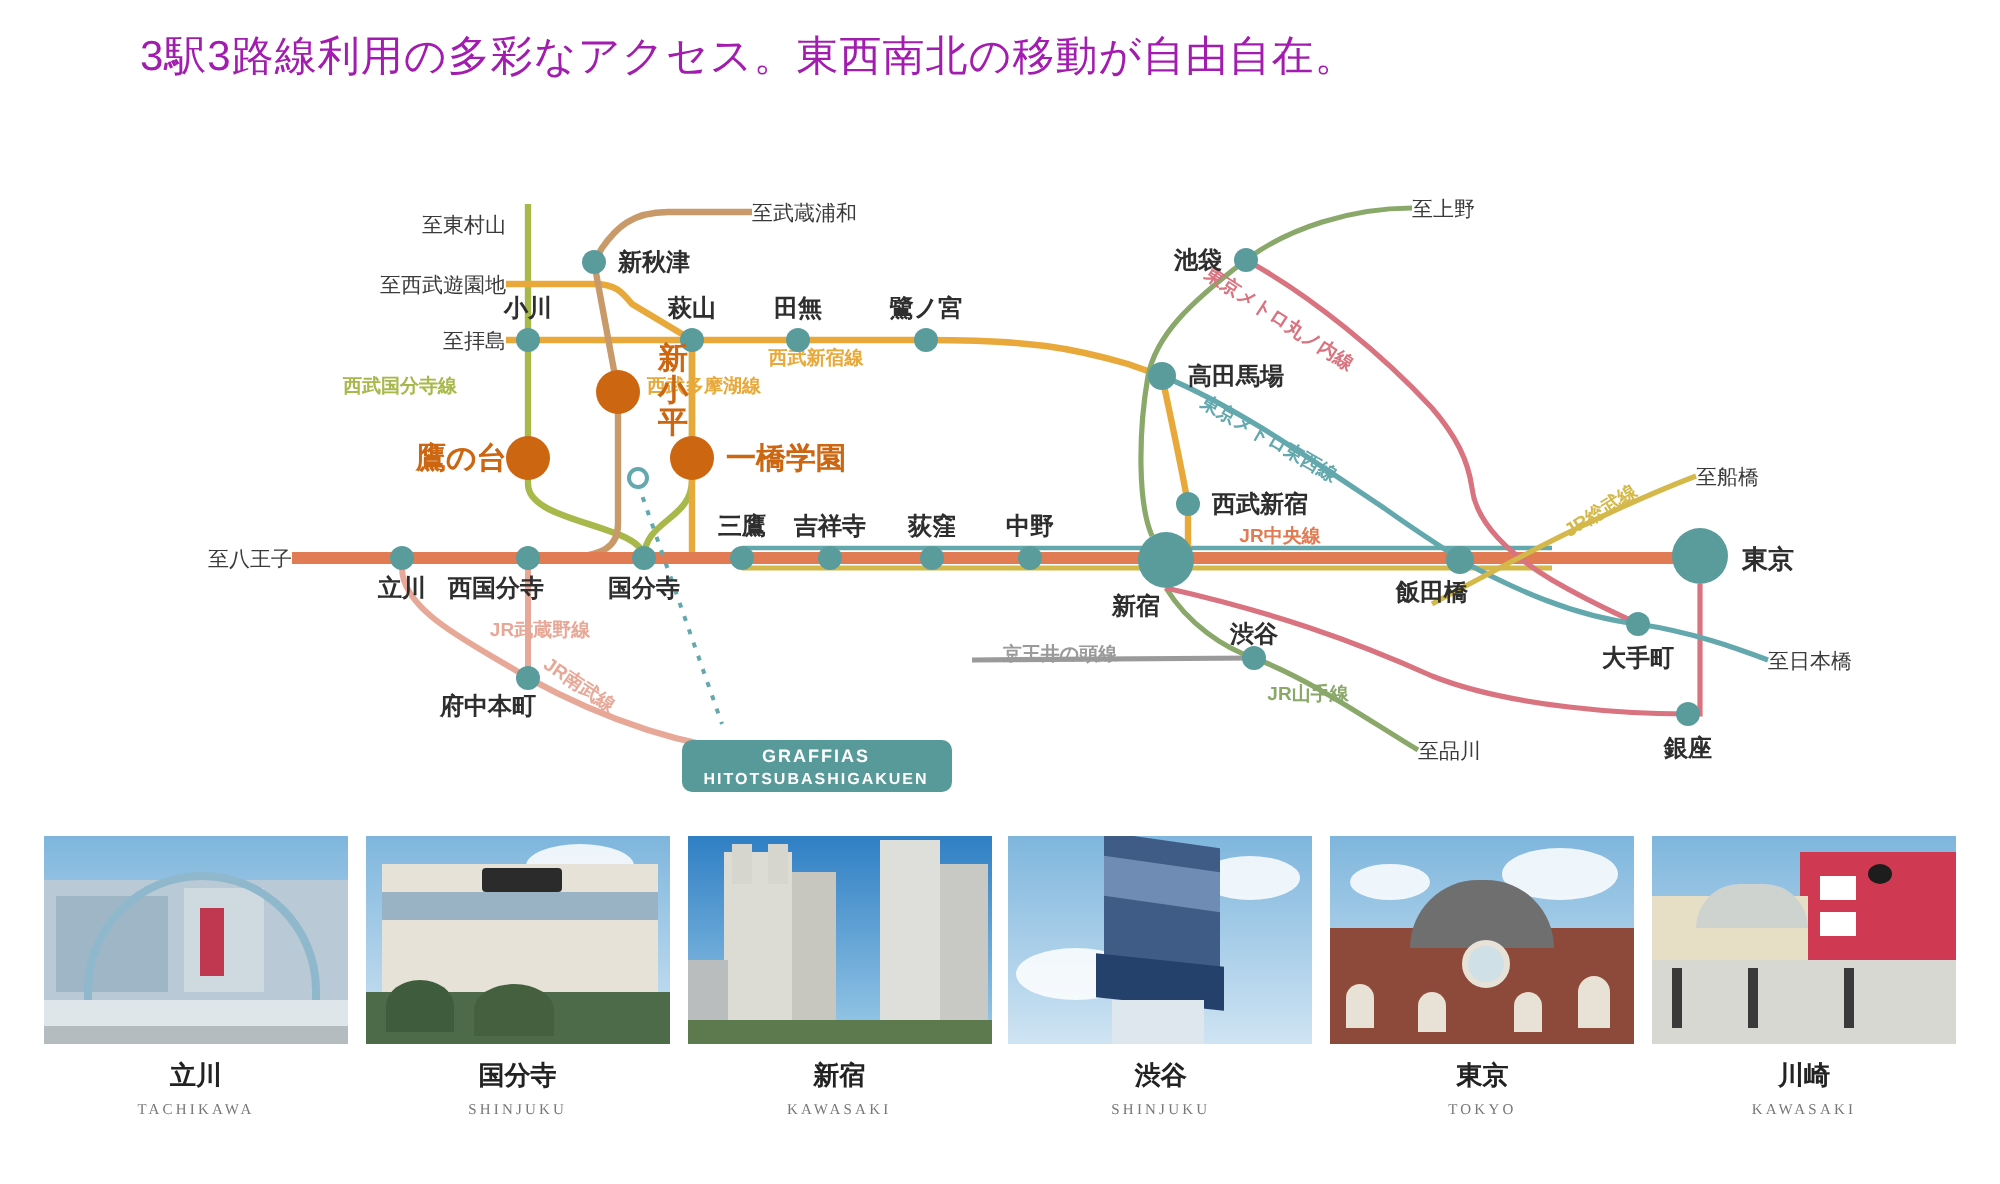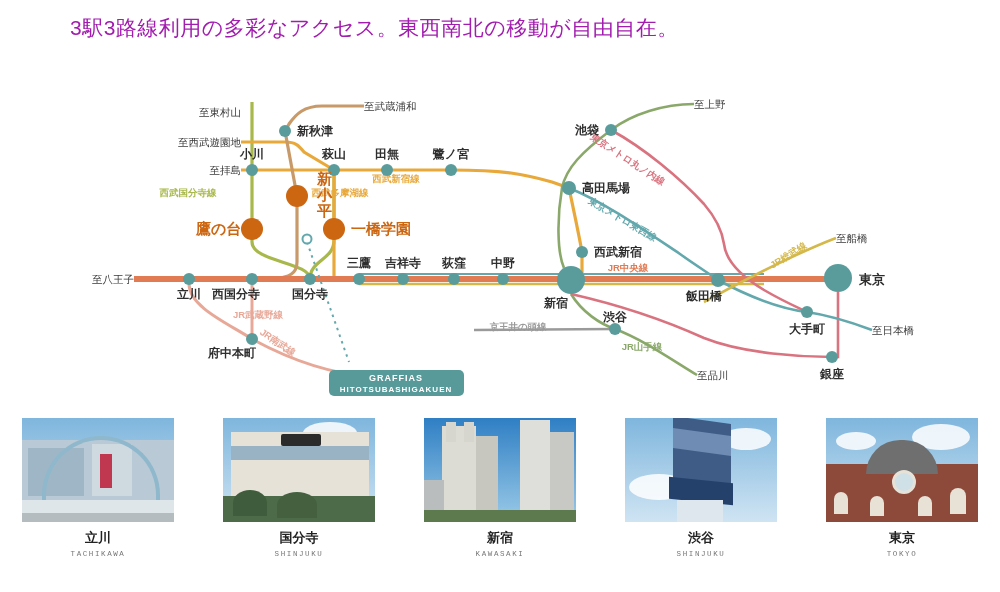--- a/index.html
+++ b/index.html
@@ -10,36 +10,36 @@
     overflow:hidden;
     position:relative;
   }
   #headline{
     position:absolute; left:28px; top:14px;
     font-size:21px; color:#a21caf; letter-spacing:.5px;
     font-family:Liberation Sans, sans-serif;
     white-space:nowrap;
     margin-left:42px;
   }
-  #map-area{ position:absolute; left:4px; top:62px; width:972px; height:340px; }
+  #map-area{ position:absolute; left:16px; top:62px; width:972px; height:340px; }
   #map-svg{ display:block; }
   .stn-label{ font-family:"Liberation Sans","DejaVu Sans",sans-serif; font-weight:bold; fill:#2e2e2e; }
   .term-label{ font-family:"Liberation Sans","DejaVu Sans",sans-serif; fill:#3a3a3a; font-size:10.5px; }
   .line-label{ font-family:"Liberation Sans","DejaVu Sans",sans-serif; font-size:9.5px; font-weight:bold; }
   .hl-label{ font-family:"Liberation Sans","DejaVu Sans",sans-serif; font-weight:bold; fill:#cc6611; }
   .badge-text{ font-family:"Liberation Sans","DejaVu Sans",sans-serif; font-weight:bold; fill:#ffffff; letter-spacing:1px; }
 
   
   #photos{ position:absolute; left:22px; top:418px; width:956px; height:160px;
            display:flex; justify-content:space-between; }
   .photo-cell{ width:152px; }
   .photo-frame{ width:152px; height:104px; overflow:hidden; position:relative; background:#cfd8de; }
   .cap{ text-align:center; margin-top:7px; }
   .cap-ja{ font-family:"Liberation Serif","DejaVu Serif",serif; font-size:13px; color:#222; font-weight:bold; }
-  .cap-en{ font-family:Liberation Mono, monospace; font-size:7.5px; color:#777;
+  .cap-en{ font-family:Liberation Serif, serif; font-size:7.5px; color:#777;
            letter-spacing:1.6px; margin-top:3px; }
 
   
   .sky{ position:absolute; inset:0; background:linear-gradient(#7fb6dd,#cfe4f3); }
   .sky2{ position:absolute; inset:0; background:linear-gradient(#2f7fc4,#9ccbe8); }
   .cloud{ position:absolute; background:#fff; border-radius:50%; opacity:.85; }
   .blk{ position:absolute; }
 </style>
 </head>
 <body>
@@ -315,13 +315,32 @@
         <div class="blk" style="left:8px;top:74px;width:14px;height:22px;background:#e8e2d6;border-radius:7px 7px 0 0"></div>
         <div class="blk" style="left:44px;top:78px;width:14px;height:20px;background:#e8e2d6;border-radius:7px 7px 0 0"></div>
         <div class="blk" style="left:92px;top:78px;width:14px;height:20px;background:#e8e2d6;border-radius:7px 7px 0 0"></div>
         <div class="blk" style="left:124px;top:70px;width:16px;height:26px;background:#e8e2d6;border-radius:8px 8px 0 0"></div>
       </div>
       <div class="cap">
         <div class="cap-ja">東京</div>
         <div class="cap-en">TOKYO</div>
       </div>
     </div>
+    <div class="photo-cell">
+      <div class="photo-frame">
+        <div class="sky"></div>
+        <div class="blk" style="left:74px;top:8px;width:78px;height:62px;background:#cf3a52"></div>
+        <div class="blk" style="left:84px;top:20px;width:18px;height:12px;background:#fff"></div>
+        <div class="blk" style="left:84px;top:38px;width:18px;height:12px;background:#fff"></div>
+        <div class="blk" style="left:108px;top:14px;width:12px;height:10px;background:#1d1d1d;border-radius:50%"></div>
+        <div class="blk" style="left:0;top:30px;width:78px;height:40px;background:#e6dfc6"></div>
+        <div class="blk" style="left:22px;top:24px;width:56px;height:22px;background:#cfd3cf;border-radius:26px 26px 0 0"></div>
+        <div class="blk" style="left:0;top:62px;width:152px;height:42px;background:#d8d8d2"></div>
+        <div class="blk" style="left:10px;top:66px;width:5px;height:30px;background:#3a3a3a"></div>
+        <div class="blk" style="left:48px;top:66px;width:5px;height:30px;background:#3a3a3a"></div>
+        <div class="blk" style="left:96px;top:66px;width:5px;height:30px;background:#3a3a3a"></div>
+      </div>
+      <div class="cap">
+        <div class="cap-ja">川崎</div>
+        <div class="cap-en">KAWASAKI</div>
+      </div>
+    </div>
   </div>
 
 </body></html>

